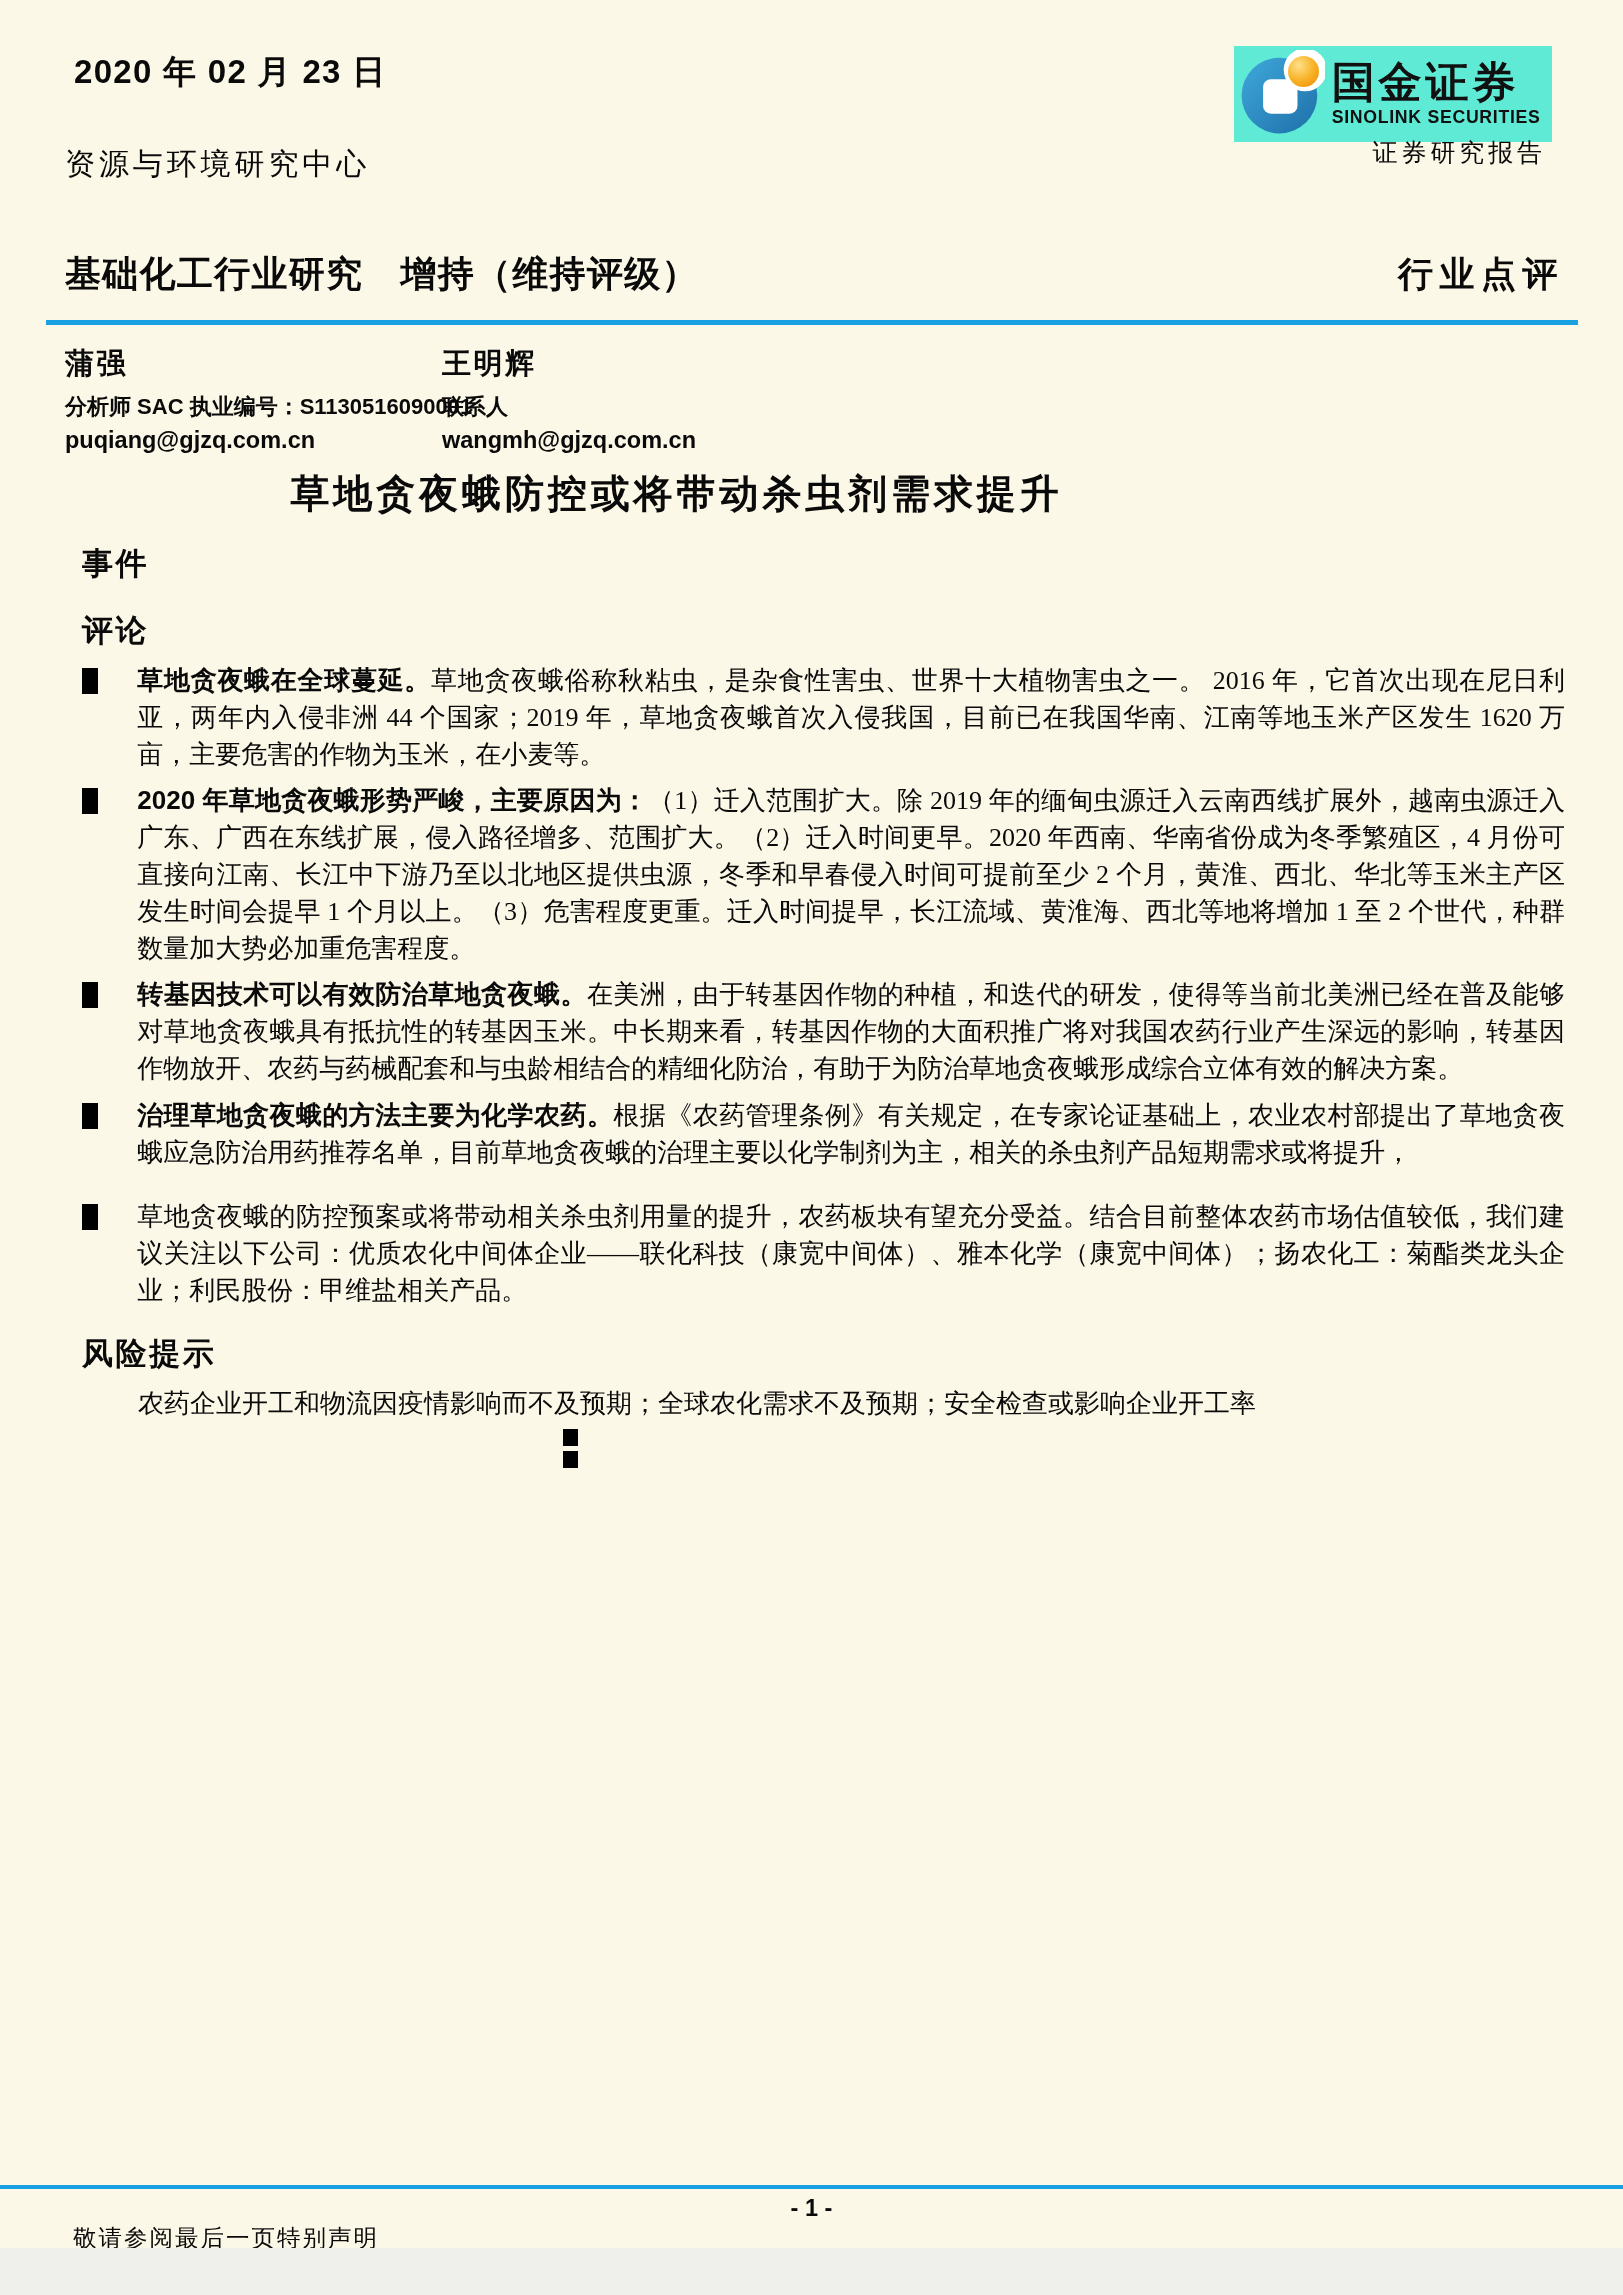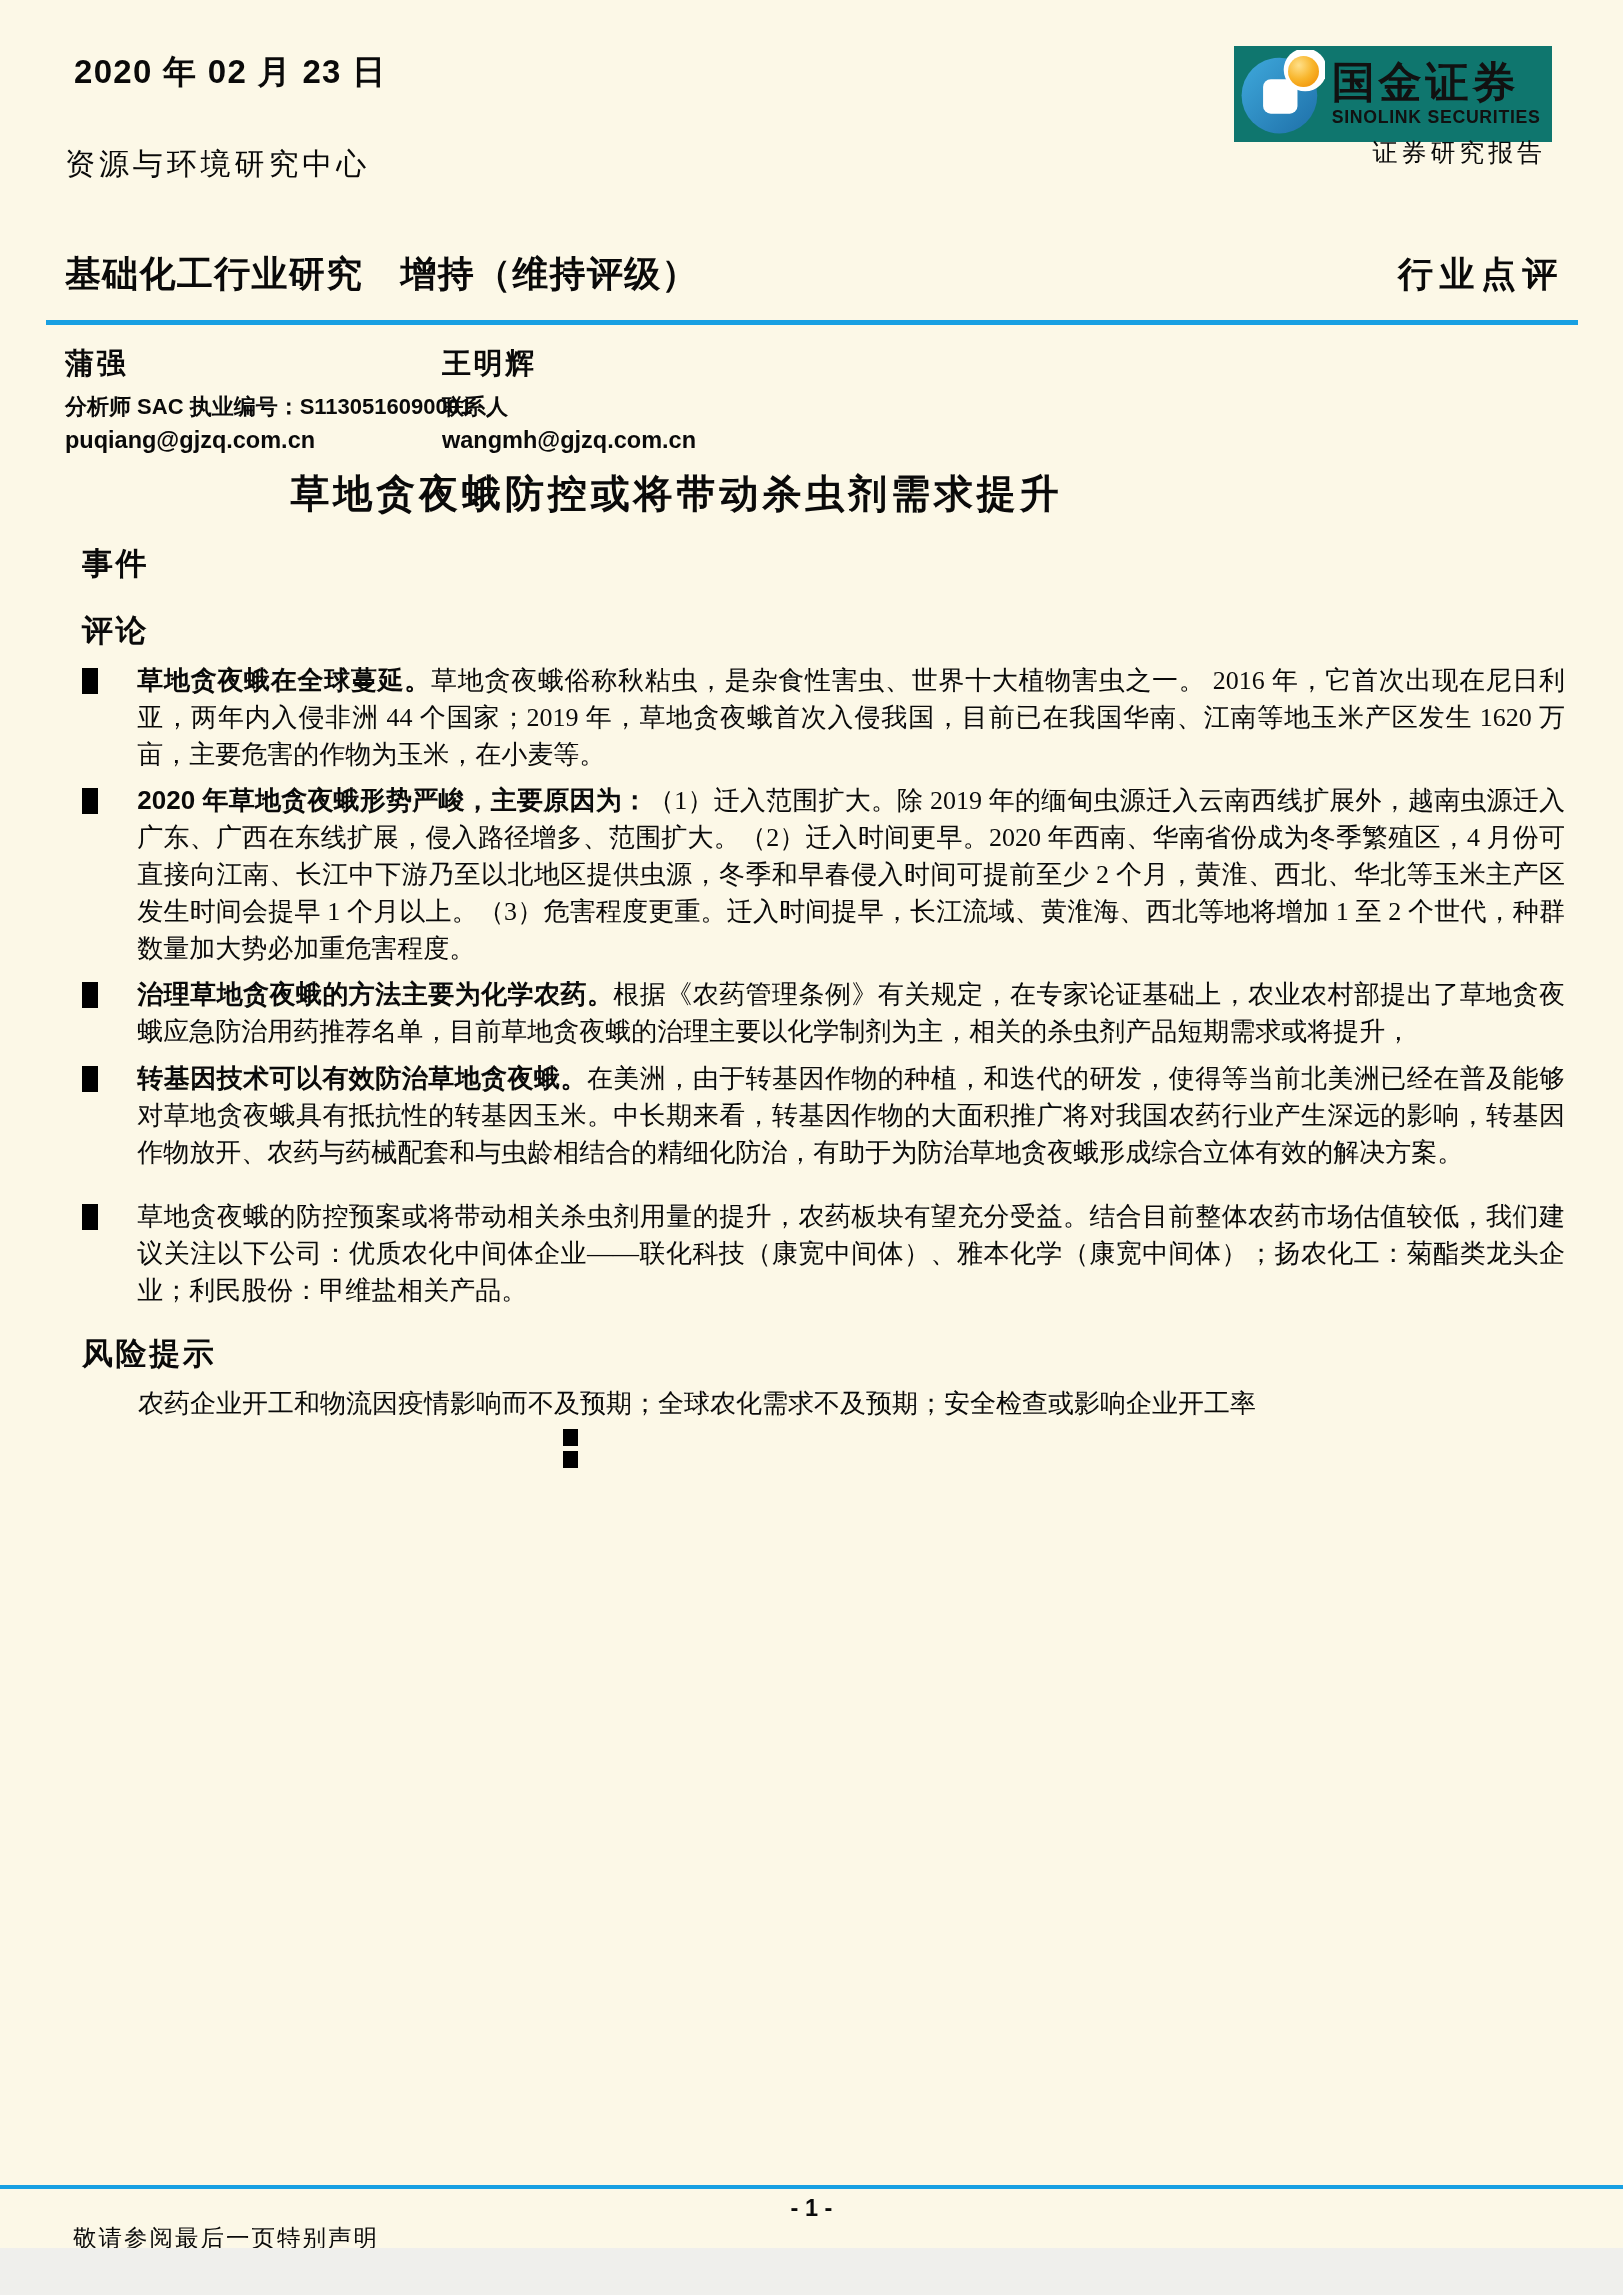--- a/index.html
+++ b/index.html
@@ -14,21 +14,21 @@
   }
   .hei{font-family:"Liberation Sans",sans-serif;font-weight:bold;}
   .kai{font-family:"Liberation Serif",serif;}
 
   
   .date{position:absolute;left:74px;top:50px;font-size:33px;letter-spacing:1.3px;}
   .dept{position:absolute;left:65px;top:144px;font-size:30px;letter-spacing:3.9px;}
 
   .logo-box{
     position:absolute;left:1234px;top:46px;width:318px;height:96px;
-    background:#0f766e;display:flex;align-items:center;padding:0;
+    background:#5eead4;display:flex;align-items:center;padding:0;
   }
   .logo-mark{flex:none;margin-left:5.2px;}
   .logo-text{margin-left:6.5px;line-height:1;}
   .logo-cn{font-size:43px;letter-spacing:3.9px;color:#111;}
   .logo-en{font-size:17.7px;letter-spacing:0.7px;color:#111;margin-top:5.2px;}
   .report-label{
     position:absolute;left:1234px;top:136px;width:312px;
     text-align:right;font-size:25px;letter-spacing:3.9px;
   }
 
@@ -157,26 +157,26 @@
       <p class="btext kai"><b>草地贪夜蛾在全球蔓延。</b><span>草地贪夜蛾俗称秋粘虫，是杂食性害虫、世界十大植物害虫之一。 2016 年，它首次出现在尼日利亚，两年内入侵非洲 44 个国家；2019 年，草地贪夜蛾首次入侵我国，目前已在我国华南、江南等地玉米产区发生 1620 万亩，主要危害的作物为玉米，在小麦等。</span></p>
     </div>
 
     <div class="bullet">
       <span class="sq"></span>
       <p class="btext kai"><b>2020 年草地贪夜蛾形势严峻，主要原因为：</b><span>（1）迁入范围扩大。除 2019 年的缅甸虫源迁入云南西线扩展外，越南虫源迁入广东、广西在东线扩展，侵入路径增多、范围扩大。（2）迁入时间更早。2020 年西南、华南省份成为冬季繁殖区，4 月份可直接向江南、长江中下游乃至以北地区提供虫源，冬季和早春侵入时间可提前至少 2 个月，黄淮、西北、华北等玉米主产区发生时间会提早 1 个月以上。（3）危害程度更重。迁入时间提早，长江流域、黄淮海、西北等地将增加 1 至 2 个世代，种群数量加大势必加重危害程度。</span></p>
     </div>
 
     <div class="bullet">
       <span class="sq"></span>
-      <p class="btext kai"><b>治理草地贪夜蛾的方法主要为化学农药。</b><span>根据《农药管理条例》有关规定，在专家论证基础上，农业农村部提出了草地贪夜蛾应急防治用药推荐名单，目前草地贪夜蛾的治理主要以化学制剂为主，相关的杀虫剂产品短期需求或将提升，</span></p>
+      <p class="btext kai"><b>转基因技术可以有效防治草地贪夜蛾。</b><span>在美洲，由于转基因作物的种植，和迭代的研发，使得等当前北美洲已经在普及能够对草地贪夜蛾具有抵抗性的转基因玉米。中长期来看，转基因作物的大面积推广将对我国农药行业产生深远的影响，转基因作物放开、农药与药械配套和与虫龄相结合的精细化防治，有助于为防治草地贪夜蛾形成综合立体有效的解决方案。</span></p>
     </div>
 
     <div class="bullet">
       <span class="sq"></span>
-      <p class="btext kai"><b>转基因技术可以有效防治草地贪夜蛾。</b><span>在美洲，由于转基因作物的种植，和迭代的研发，使得等当前北美洲已经在普及能够对草地贪夜蛾具有抵抗性的转基因玉米。中长期来看，转基因作物的大面积推广将对我国农药行业产生深远的影响，转基因作物放开、农药与药械配套和与虫龄相结合的精细化防治，有助于为防治草地贪夜蛾形成综合立体有效的解决方案。</span></p>
+      <p class="btext kai"><b>治理草地贪夜蛾的方法主要为化学农药。</b><span>根据《农药管理条例》有关规定，在专家论证基础上，农业农村部提出了草地贪夜蛾应急防治用药推荐名单，目前草地贪夜蛾的治理主要以化学制剂为主，相关的杀虫剂产品短期需求或将提升，</span></p>
     </div>
 
     <div class="gap-lg"></div>
     <div class="bullet">
       <span class="sq"></span>
       <p class="btext kai"><b></b><span>草地贪夜蛾的防控预案或将带动相关杀虫剂用量的提升，农药板块有望充分受益。结合目前整体农药市场估值较低，我们建议关注以下公司：优质农化中间体企业——联化科技（康宽中间体）、雅本化学（康宽中间体）；扬农化工：菊酯类龙头企业；利民股份：甲维盐相关产品。</span></p>
     </div>
 
     <div class="gap-lg"></div>
     <h2 class="sect-h kai">风险提示</h2>

